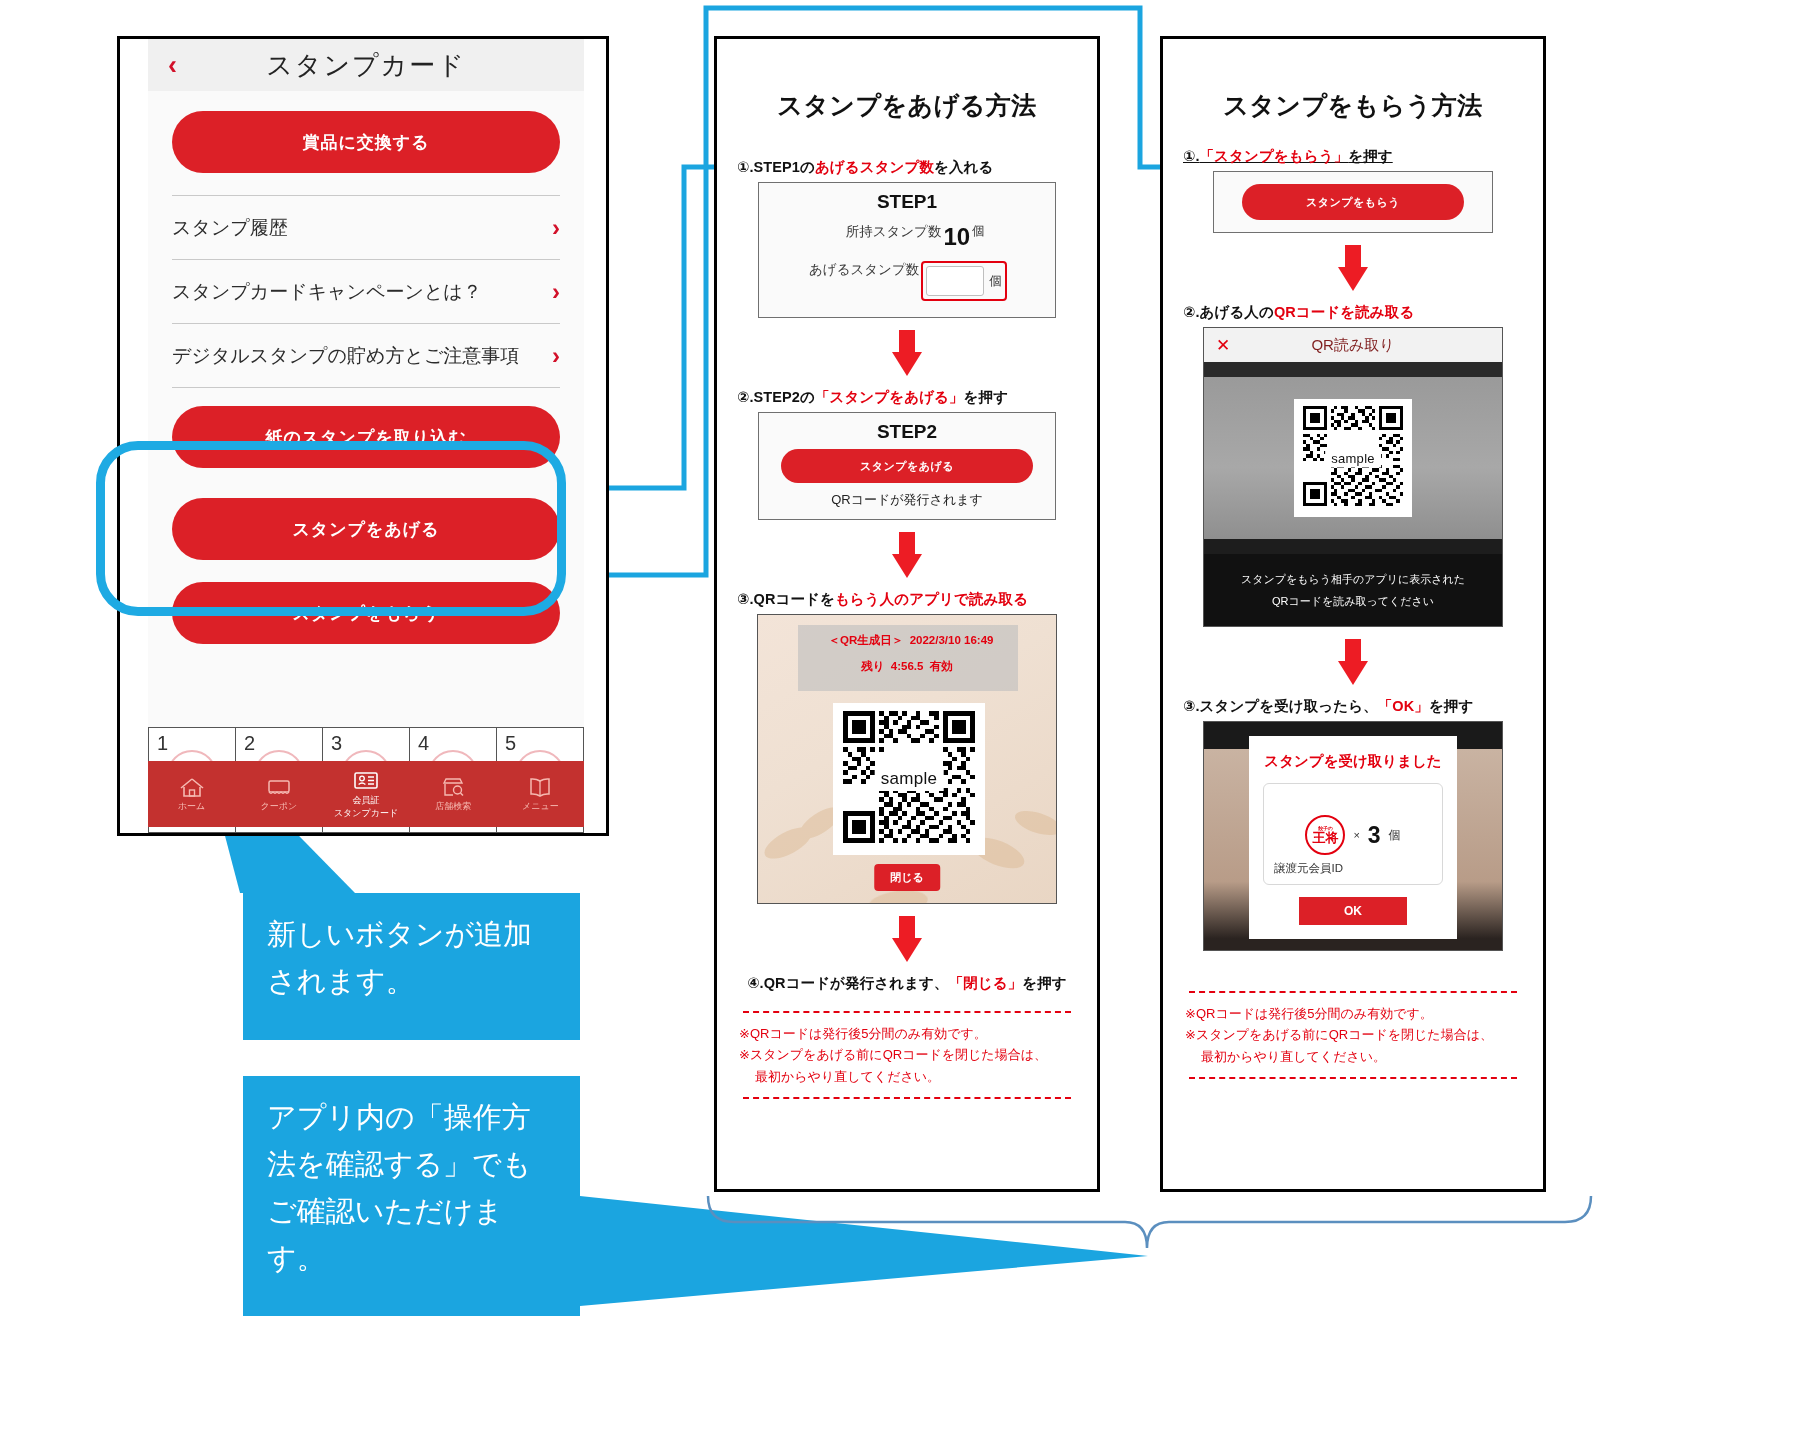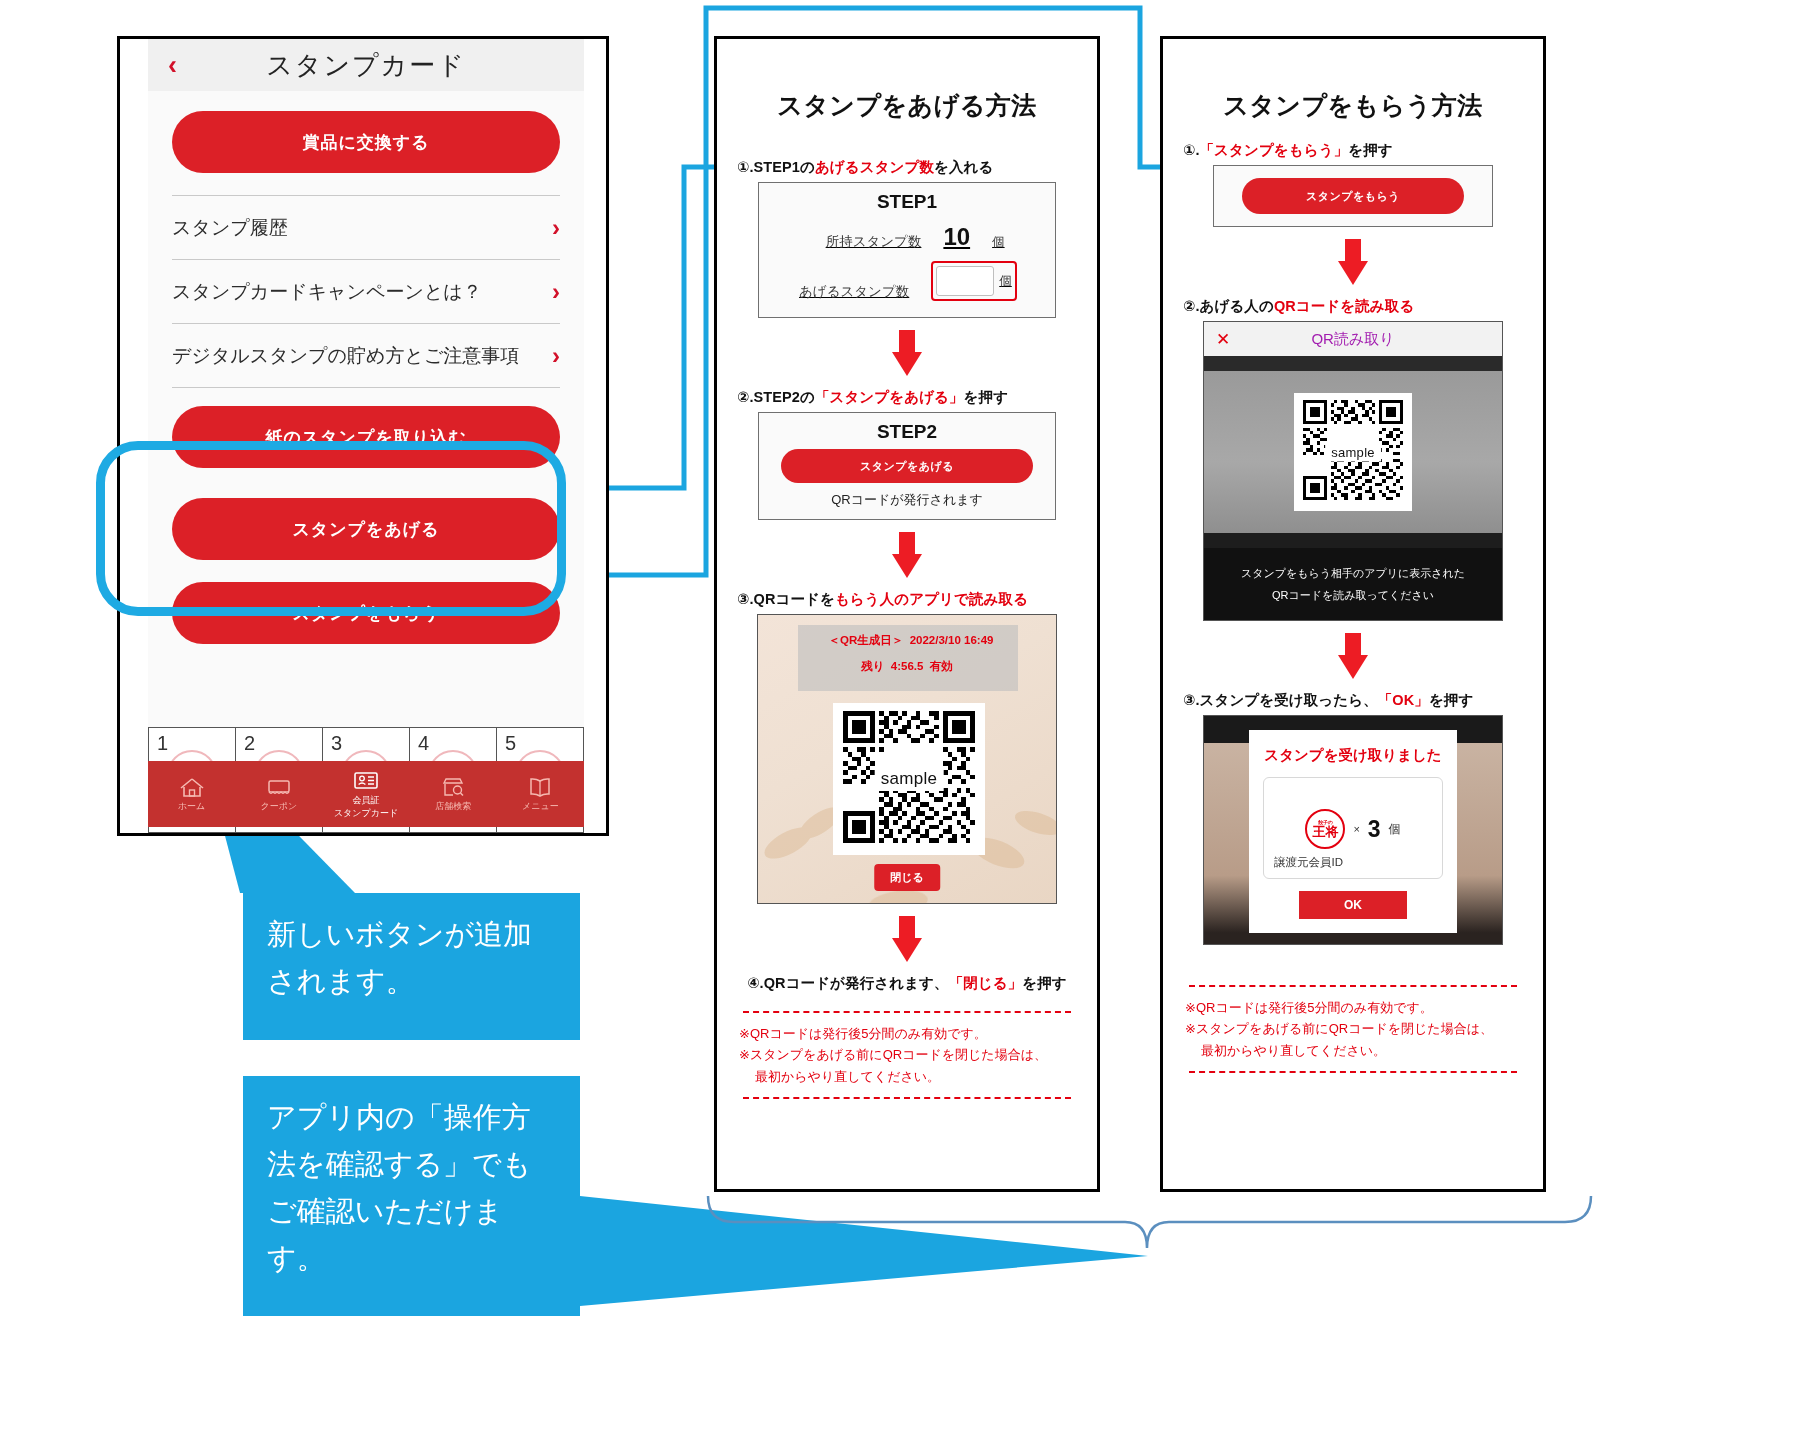--- a/index.html
+++ b/index.html
@@ -93,21 +93,21 @@
   .step-label{
     font-size:14.5px;font-weight:bold;color:#111;margin:0 0 5px 20px;
     letter-spacing:0.1px;white-space:nowrap;
   }
   .step-label .rd{color:#e3000f;}
   .card{
     border:1.6px solid #707070;background:#fafafa;box-sizing:border-box;
     margin:0 auto;
   }
   .card-title{text-align:center;font-weight:bold;font-size:19px;color:#111;margin:8px 0 6px;}
-  .kv{display:flex;align-items:flex-end;justify-content:center;gap:22px;margin:10px 0;text-decoration:underline;}
+  .kv{display:flex;align-items:flex-start;justify-content:center;gap:2px;margin:10px 0;}
   .kv .k{font-size:13.5px;color:#3a3a3a;width:112px;text-align:right;}
   .kv .v{font-size:24px;font-weight:bold;color:#111;}
   .kv .u{font-size:12.5px;color:#333;}
   .inputbox{
     width:56px;height:28px;background:#fff;border:1px solid #bfbfbf;border-radius:3px;
   }
   .inputwrap{border:2.5px solid #e3000f;border-radius:4px;padding:3px;display:flex;align-items:center;gap:5px;}
   .smallpill{
     background:#dc2027;color:#fff;border-radius:22px;height:34px;
     display:flex;align-items:center;justify-content:center;
@@ -158,21 +158,21 @@
 
   
   #scanner{
     width:300px;height:300px;margin:0 auto;border:1.6px solid #555;box-sizing:border-box;
     background:#111;position:relative;overflow:hidden;
   }
   #scanner .sh{
     height:34px;background:#f2f2f2;display:flex;align-items:center;justify-content:center;position:relative;
   }
   #scanner .sh .x{position:absolute;left:12px;color:#e3000f;font-size:17px;line-height:1;}
-  #scanner .sh .t{font-size:15px;color:#a21caf;}
+  #scanner .sh .t{font-size:15px;color:#7f1d1d;}
   #scanner .view{
     position:absolute;left:0;right:0;top:34px;bottom:72px;
     background:linear-gradient(180deg,#2a2a2a 0%,#2a2a2a 8%,#9a9a9a 8%,#a8a8a8 55%,#8f8f8f 92%,#1d1d1d 92%);
     display:flex;align-items:center;justify-content:center;
   }
   #scanner .cap{
     position:absolute;left:0;right:0;bottom:0;height:72px;background:#111;color:#fff;
     display:flex;flex-direction:column;align-items:center;justify-content:center;gap:7px;
     font-size:11px;
   }
@@ -594,21 +594,21 @@
       <span style="display:block;">※QRコードは発行後5分間のみ有効です。</span>
       <span style="display:block;">※スタンプをあげる前にQRコードを閉じた場合は、</span>
       <span class="ind">最初からやり直してください。</span>
     </div>
     <div class="dash" style="margin-top:10px;"></div>
   </div>
 
   <div id="panelRight" class="abs panel">
     <div class="panel-title" style="margin-top:50px;">スタンプをもらう方法</div>
 
-    <div class="step-label" style="margin-top:19px;">
+    <div class="step-label" style="margin-top:25px;text-decoration:underline;">
       <span>①.</span><span class="rd">「スタンプをもらう」</span><span>を押す</span>
     </div>
     <div class="card" style="width:280px;padding:12px 0;">
       <div class="smallpill" style="margin:0 28px;height:36px;">スタンプをもらう</div>
     </div>
 
     <div class="arrow">
         <span class="stem"></span>
         <span class="head"></span>
       </div>

